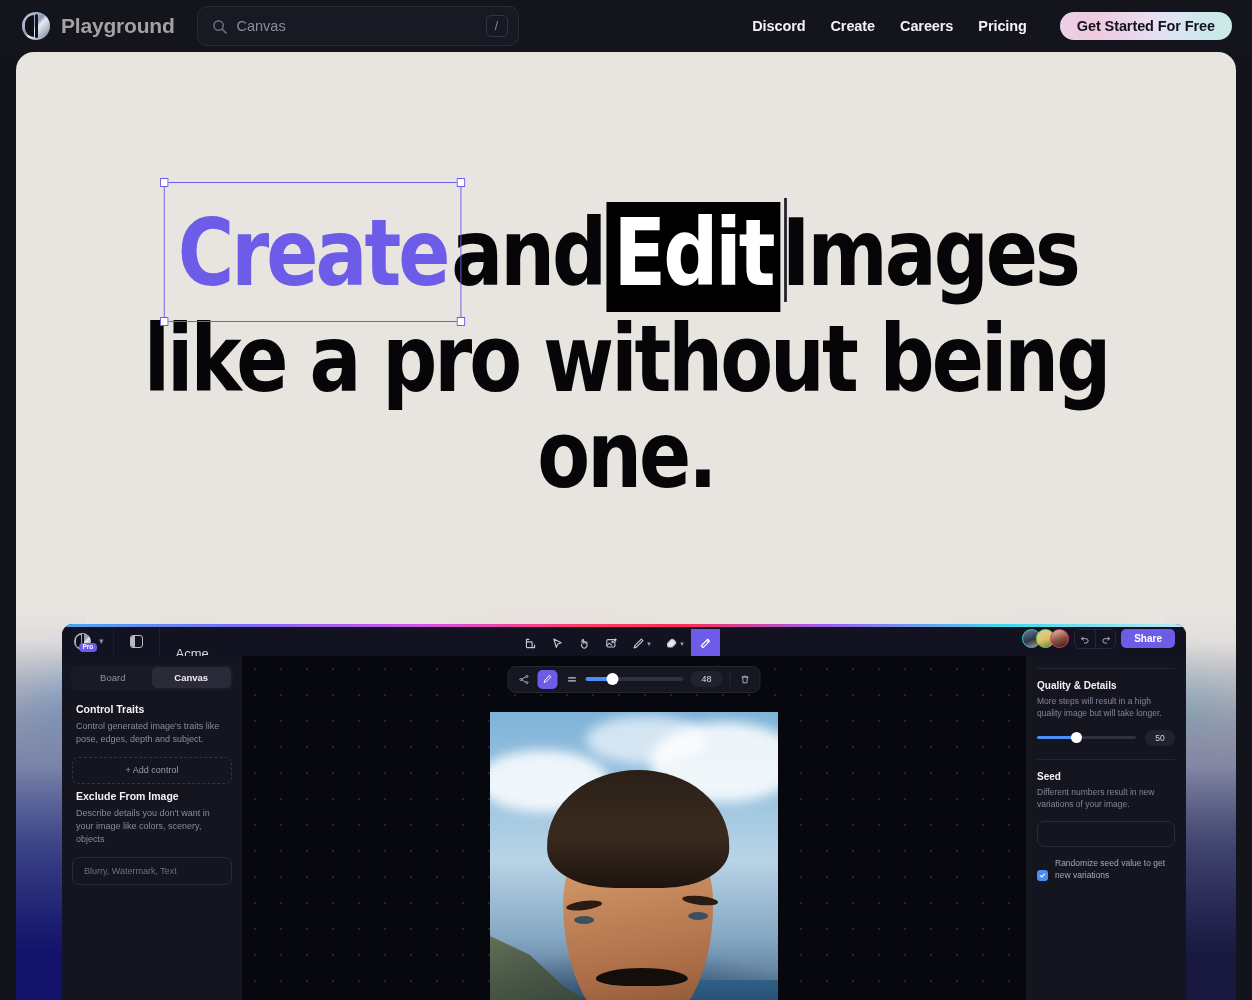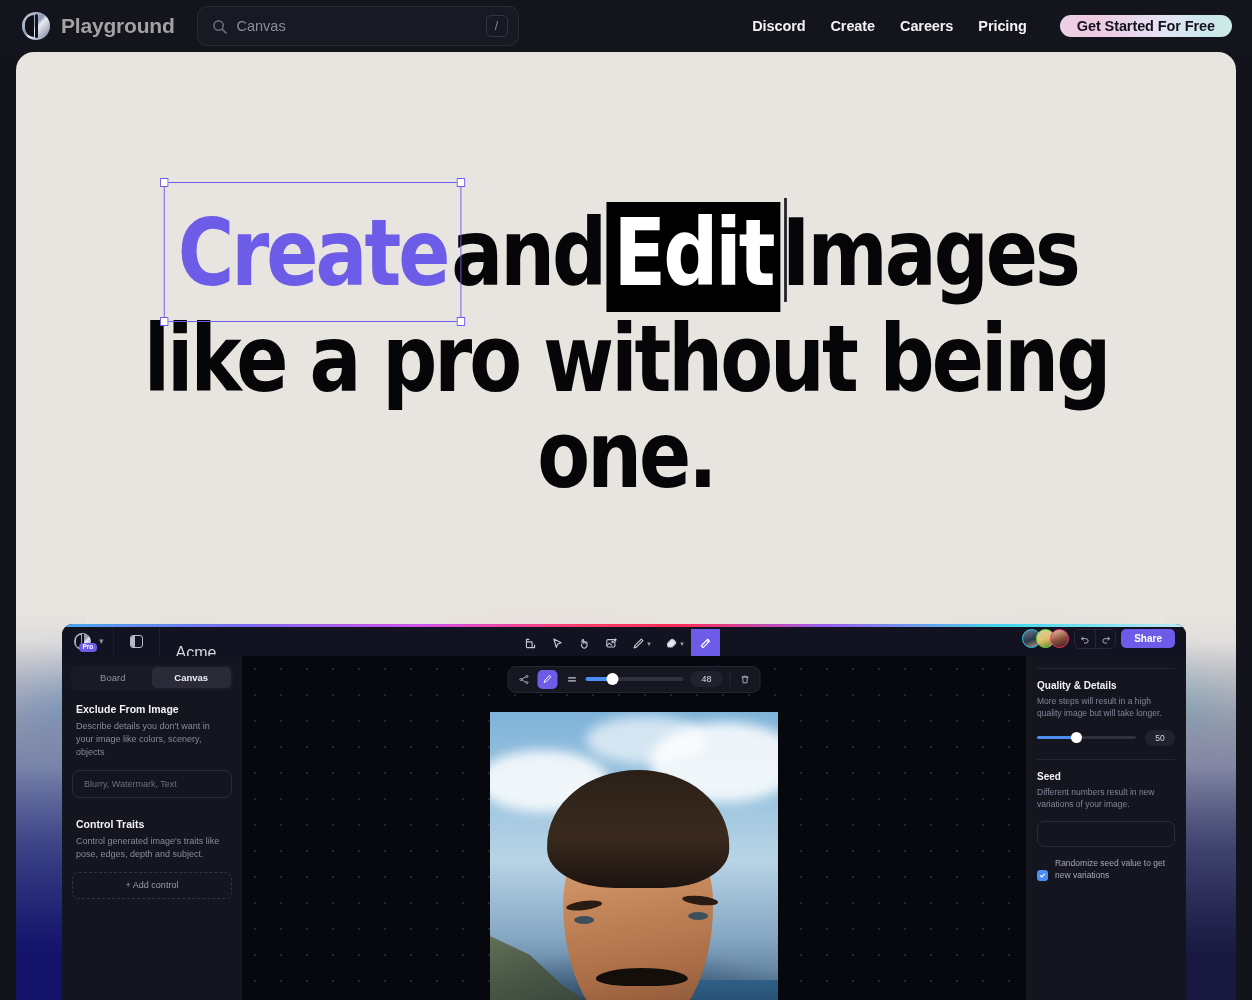--- a/index.html
+++ b/index.html
@@ -48,21 +48,21 @@
   .slash-key {
     width: 22px; height: 22px; border:1px solid #343444; border-radius:5px;
     display:flex; align-items:center; justify-content:center;
     color:#8b8b9b; font-size: 12px;
   }
 
   .nav-right { margin-left:auto; display:flex; align-items:center; gap: 25px; padding-right: 4px; }
   .nav-link { color:#f2f2f5; font-size:14.5px; font-weight:700; letter-spacing:-0.1px; cursor:pointer; }
   .cta-nav {
     margin-left: 8px;
-    height: 22px; padding: 0 17px; border-radius: 17px; border:none;
+    height: 28px; padding: 0 17px; border-radius: 17px; border:none;
     background:
       radial-gradient(circle at 18% 50%, #f0c9e0 0%, rgba(240,201,224,0) 55%),
       radial-gradient(circle at 52% 40%, #e7e4f6 0%, rgba(231,228,246,0) 60%),
       linear-gradient(100deg,#e6dcef 0%, #dcdcf0 38%, #cfe6ee 72%, #c9e9e6 100%);
     color:#12121a; font-size:14.5px; font-weight:700; letter-spacing:-0.1px;
     display:flex; align-items:center; cursor:pointer;
   }
 
   
   .hero {
@@ -185,21 +185,21 @@
     background:#6c5ce7; color:#fff; font-size:6.5px; font-weight:700;
     border-radius:4px; padding:1px 3.5px; line-height:1;
   }
   .tb-chev { color:#8c8c9e; font-size:9px; margin-left:3px; }
   .tb-div { width:1px; height:29px; background:#1e1e2c; }
   .tb-panel-ic {
     width:13px; height:13px; border:1.3px solid #b9b9c8; border-radius:3px;
     position:relative; margin: 0 16px;
   }
   .tb-panel-ic::after{content:"";position:absolute;left:0;top:0;bottom:0;width:4.5px;background:#b9b9c8;border-radius:2px 0 0 2px;}
-  .tb-title { color:#d8d8e2; font-size:16px; padding-left: 16px; margin-top: 24px; }
+  .tb-title { color:#d8d8e2; font-size:13px; padding-left: 16px; margin-top: 24px; }
 
   .tb-tools { position:absolute; left: 455px; top:2.5px; height:29px; display:flex; align-items:center; gap:0; }
   .tool {
     width: 27px; height:29px; display:flex;align-items:center;justify-content:center;
     cursor:pointer;
   }
   .tool svg { width:13px;height:13px; }
   .tool.with-chev { width: 33px; }
   .mini-chev { color:#9a9aab; font-size:7px; margin-left:2px; }
   .tool.active {
@@ -505,29 +505,29 @@
       </div>
     </div>
 
     <div class="lpanel">
       <div class="seg">
         <span class="seg-i">Board</span>
         <span class="seg-i on">Canvas</span>
       </div>
 
       <div>
+        <div class="sec-title">Control Traits</div>
+        <div class="sec-desc">Control generated image's traits like pose, edges, depth and subject.</div>
+        <div class="ghost-btn">+ Add control</div>
+      </div>
+
+      <div>
         <div class="sec-title">Exclude From Image</div>
         <div class="sec-desc">Describe details you don't want in your image like colors, scenery, objects</div>
         <div class="fake-input">Blurry, Watermark, Text</div>
-      </div>
-
-      <div>
-        <div class="sec-title">Control Traits</div>
-        <div class="sec-desc">Control generated image's traits like pose, edges, depth and subject.</div>
-        <div class="ghost-btn">+ Add control</div>
       </div>
     </div>
 
     <div class="canvas">
       <div class="brush-bar">
         <span class="bb-ic">
           <svg viewBox="0 0 16 16" fill="none" stroke="#9e9eb2" stroke-width="1.4" stroke-linecap="round">
             <circle cx="12" cy="3.5" r="1.6"></circle>
               <circle cx="12" cy="12.5" r="1.6"></circle>
               <circle cx="3.5" cy="8" r="1.6"></circle>

